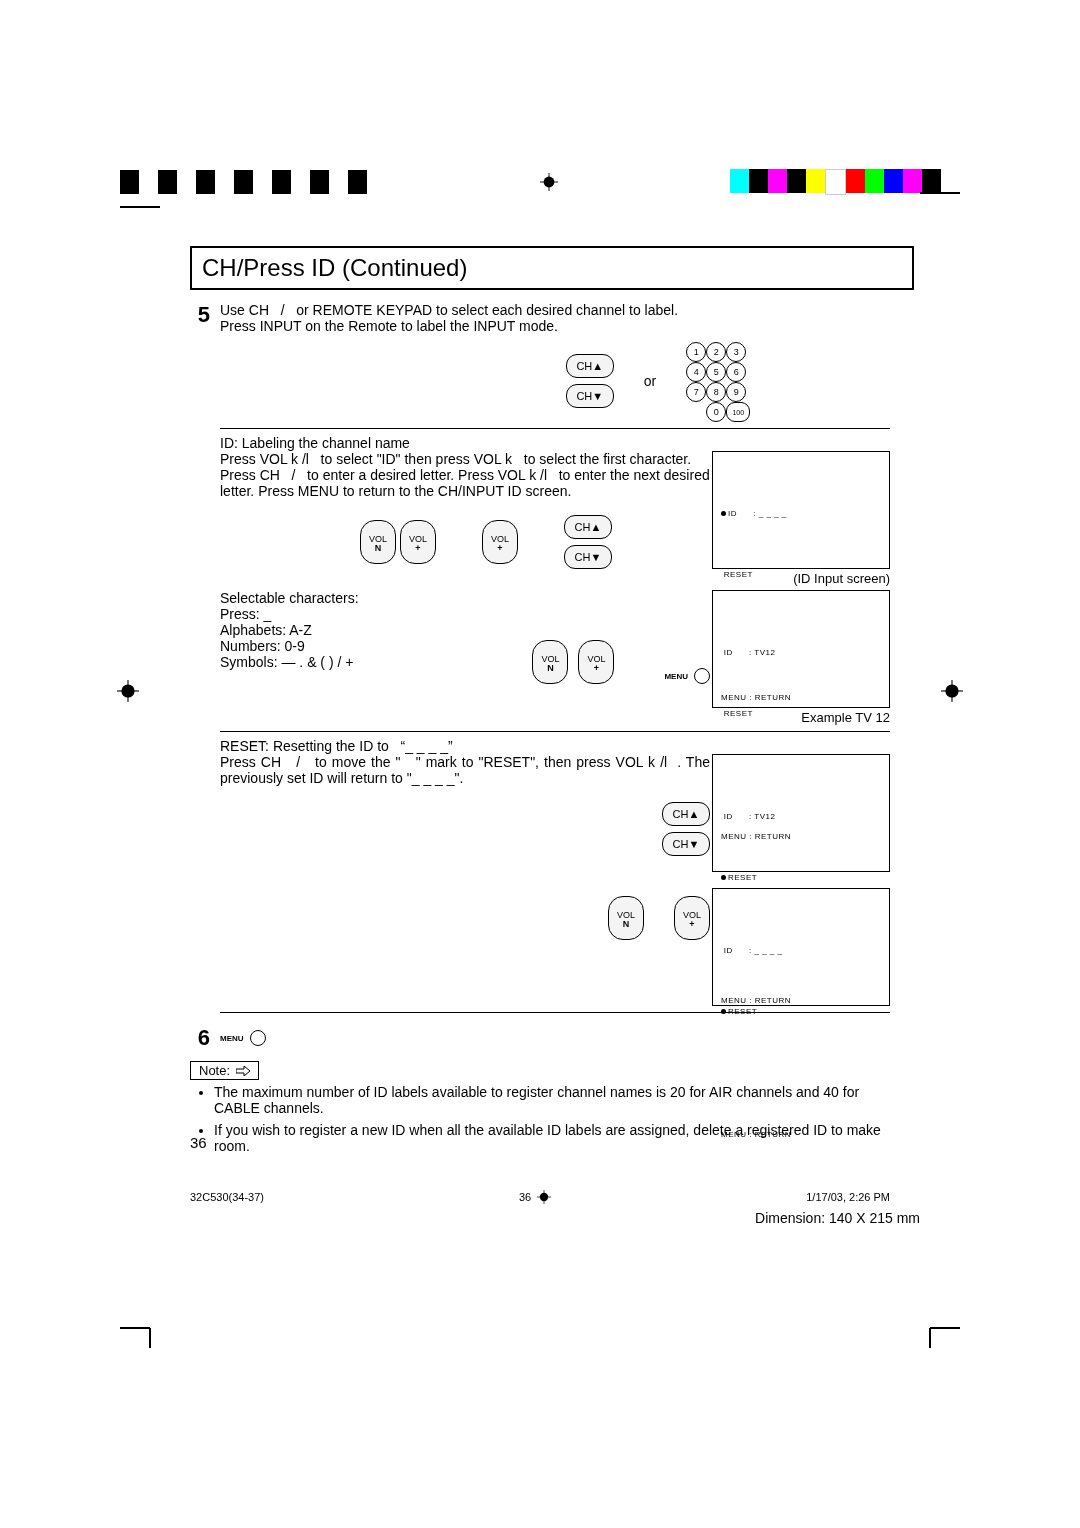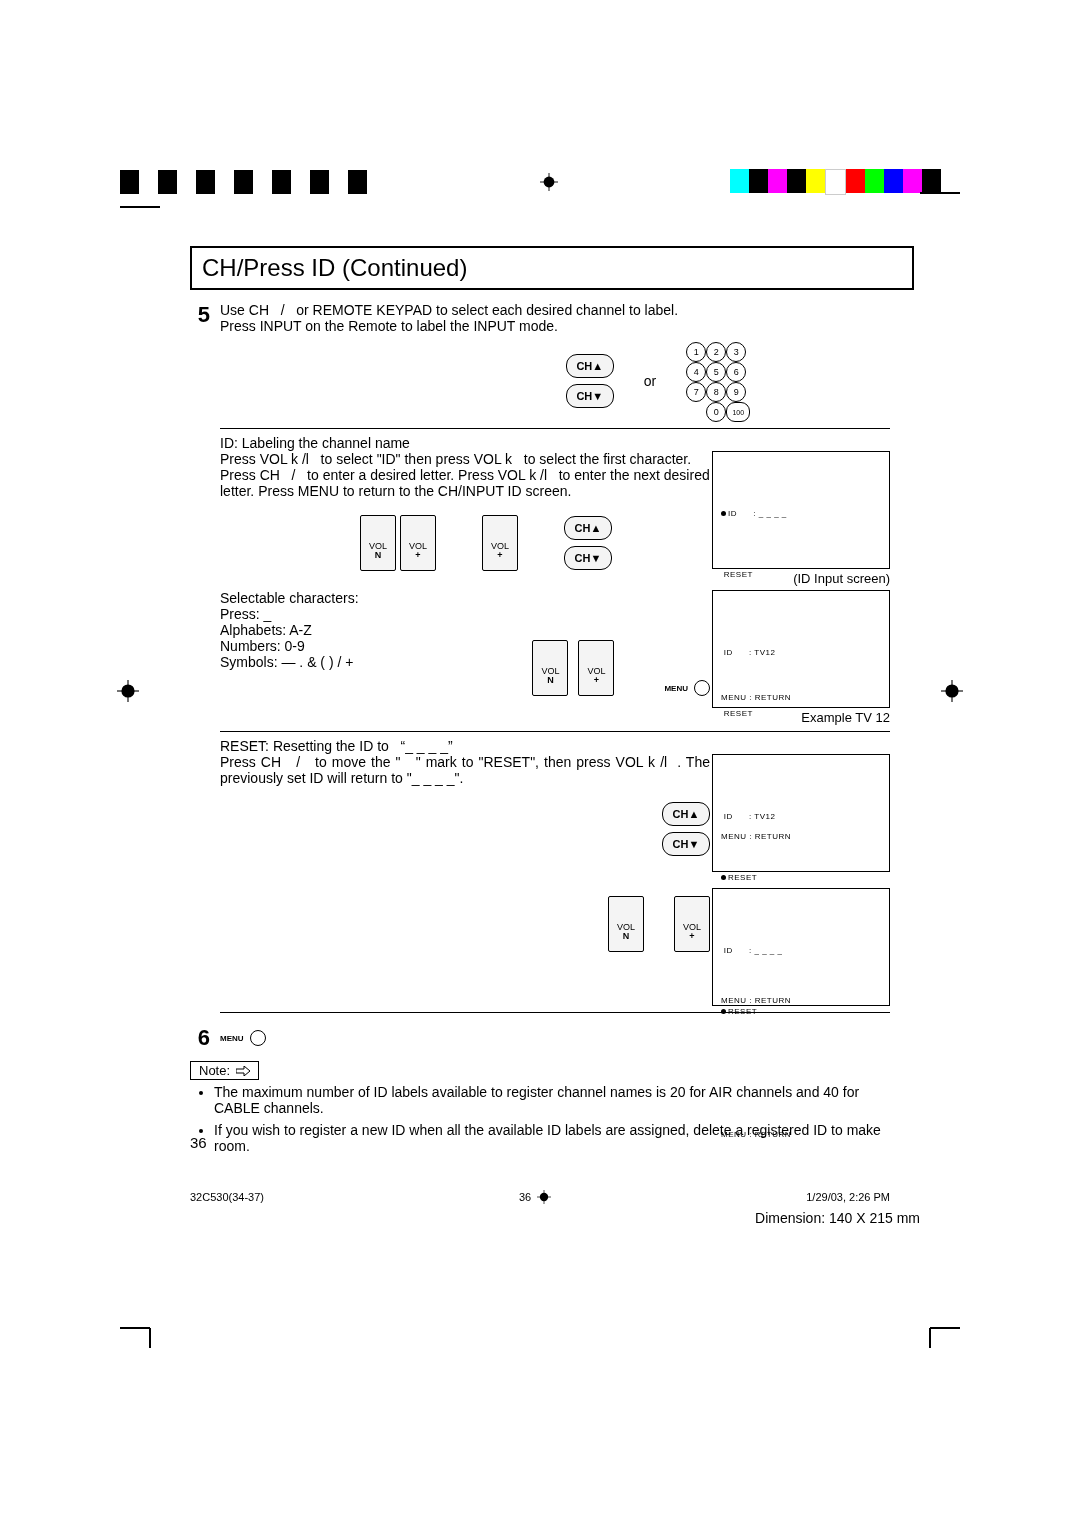--- a/index.html
+++ b/index.html
@@ -109,30 +109,29 @@
     display:inline-flex;
     align-items:center;
     justify-content:center;
     font-size: 11px;
     background:#f4f4f4;
   }
   .key.oval {
     width: 46px; height:22px;
     border:1px solid #000;
     border-radius: 11px;
-    font-weight: bold;
   }
   .key.sq {
     width: 34px; height:38px;
     border:1px solid #000;
-    border-radius: 2px;
+    border-radius: 15px;
     flex-direction:column;
     line-height:1;
     font-size:9px;
-    padding-top:16px;
+    padding-top:4px;
   }
 
   .circle-keypad{
     display:grid;
     grid-template-columns:repeat(3,18px);
     grid-auto-rows:18px;
     gap:2px;
   }
   .circle-keypad .k{
     width:18px;height:18px;
@@ -469,21 +468,21 @@
     <span class="reg">
       <span>36</span>
       <span class="regmark" style="width:14px;height:14px;">
         <svg viewBox="0 0 20 20">
             <circle cx="10" cy="10" r="6" fill="#000"></circle>
             <line x1="10" y1="0" x2="10" y2="20" stroke="#000"></line>
             <line x1="0" y1="10" x2="20" y2="10" stroke="#000"></line>
           </svg>
       </span>
     </span>
-    <span>1/29/03, 2:26 PM</span>
+    <span>1/17/03, 2:26 PM</span>
   </div>
   <div class="dim">Dimension: 140  X  215 mm</div>
 
   <div class="cornermark bottom-left">
     <svg width="40" height="40">
         <line x1="0" y1="20" x2="30" y2="20" stroke="#000" stroke-width="2"></line>
         <line x1="30" y1="20" x2="30" y2="40" stroke="#000" stroke-width="2"></line>
       </svg>
   </div>
   <div class="cornermark bottom-right">

